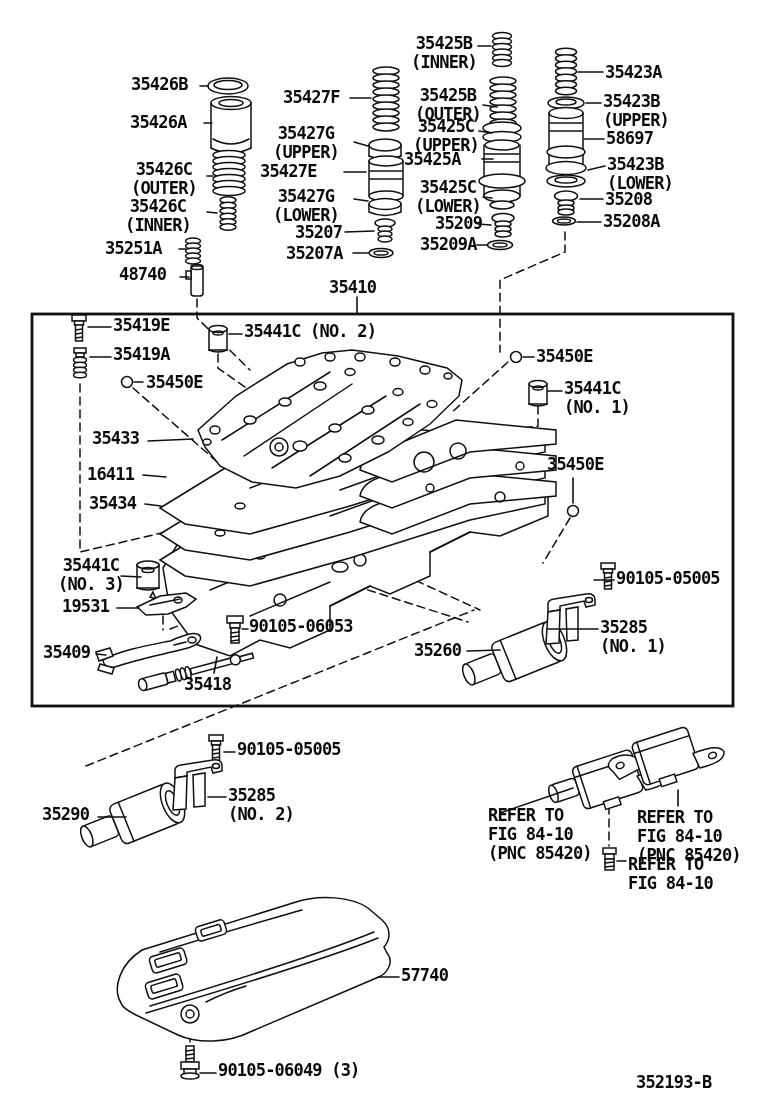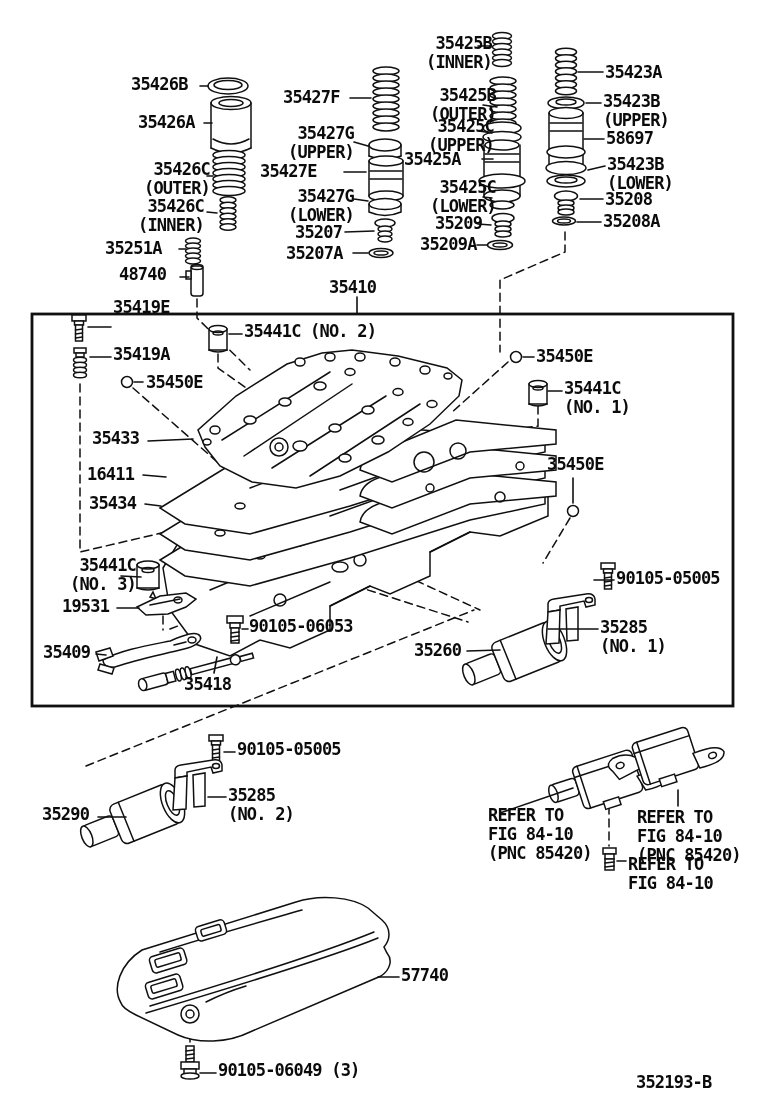--- a/index.html
+++ b/index.html
@@ -1,21 +1,21 @@
 <!DOCTYPE html>
 <html><head>
 <meta charset="utf-8">
 <style>
   html,body{margin:0;padding:0;background:#e8e8e8;}
   #stage{position:relative;width:760px;height:1112px;background:#ffffff;margin:0 auto;overflow:hidden;
          font-family:"DejaVu Sans Mono", monospace;}
   #art{position:absolute;left:0;top:0;}
   .lbl{position:absolute;font-weight:bold;font-size:17px;line-height:1.12;letter-spacing:-0.8px;
        color:#0b0b0b;white-space:pre-line;}
-  .c{text-align:right;}
+  .c{text-align:center;}
 </style>
 </head>
 <body>
 
 <div id="stage">
 
 <svg id="art" width="760" height="1112" viewBox="0 0 760 1112" stroke="#101010" fill="none" stroke-width="1.5" stroke-linecap="round">
 
   <defs>
     <g id="boltV">
@@ -477,21 +477,21 @@
     <line x1="208" y1="797" x2="226" y2="797"></line>
     <line x1="500" y1="813" x2="573" y2="788"></line>
     <line x1="678" y1="790" x2="678" y2="806"></line>
     <line x1="617" y1="861" x2="626" y2="861"></line>
     <line x1="378" y1="977" x2="399" y2="977"></line>
     <line x1="200" y1="1073" x2="216" y2="1073"></line>
   </g>
 </svg>
 
 <div class="lbl" style="left:131px;top:75px">35426B</div>
-<div class="lbl" style="left:138px;top:113px">35426A</div>
+<div class="lbl" style="left:130px;top:113px">35426A</div>
 <div class="lbl c" style="left:118px;width:92px;top:160px">35426C
 (OUTER)</div>
 <div class="lbl c" style="left:112px;width:92px;top:197px">35426C
 (INNER)</div>
 <div class="lbl" style="left:105px;top:239px">35251A</div>
 <div class="lbl" style="left:119px;top:265px">48740</div>
 <div class="lbl" style="left:283px;top:88px">35427F</div>
 <div class="lbl c" style="left:258px;width:96px;top:124px">35427G
 (UPPER)</div>
 <div class="lbl" style="left:260px;top:162px">35427E</div>
@@ -512,21 +512,21 @@
 <div class="lbl" style="left:420px;top:235px">35209A</div>
 <div class="lbl" style="left:605px;top:63px">35423A</div>
 <div class="lbl" style="left:603px;top:92px">35423B
 (UPPER)</div>
 <div class="lbl" style="left:606px;top:129px">58697</div>
 <div class="lbl" style="left:607px;top:155px">35423B
 (LOWER)</div>
 <div class="lbl" style="left:605px;top:190px">35208</div>
 <div class="lbl" style="left:603px;top:212px">35208A</div>
 <div class="lbl" style="left:329px;top:278px">35410</div>
-<div class="lbl" style="left:113px;top:298px">35419E</div>
+<div class="lbl" style="left:113px;top:316px">35419E</div>
 <div class="lbl" style="left:244px;top:322px">35441C (NO. 2)</div>
 <div class="lbl" style="left:113px;top:345px">35419A</div>
 <div class="lbl" style="left:146px;top:373px">35450E</div>
 <div class="lbl" style="left:536px;top:347px">35450E</div>
 <div class="lbl" style="left:564px;top:379px">35441C
 (NO. 1)</div>
 <div class="lbl" style="left:92px;top:429px">35433</div>
 <div class="lbl" style="left:87px;top:465px">16411</div>
 <div class="lbl" style="left:89px;top:494px">35434</div>
 <div class="lbl" style="left:547px;top:455px">35450E</div>

